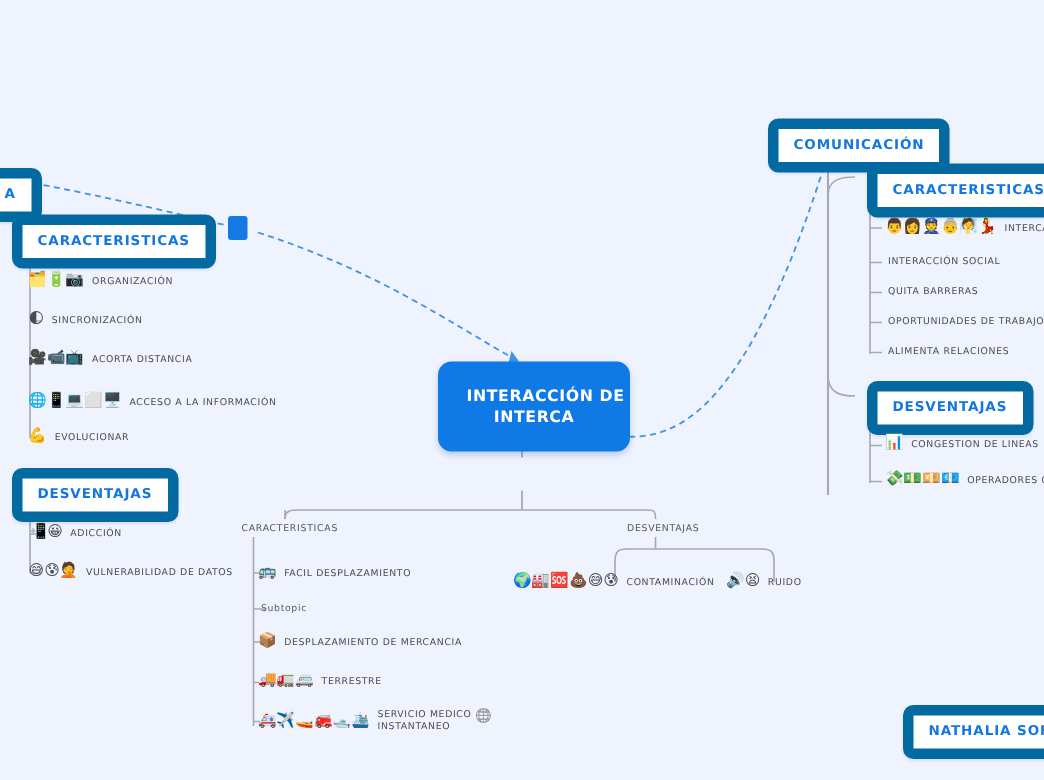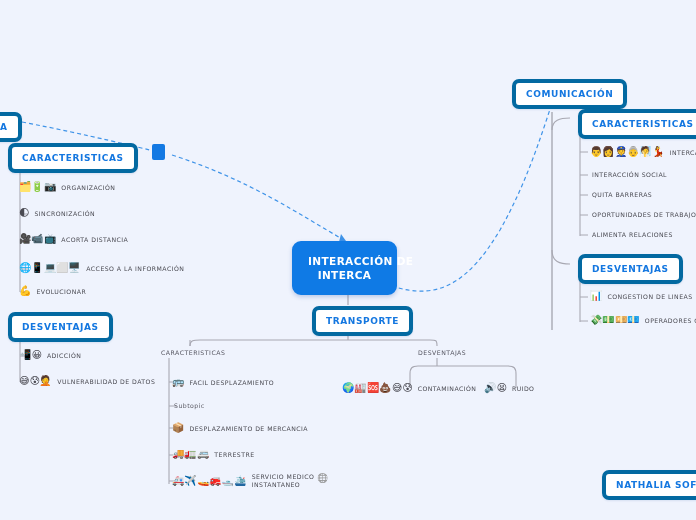--- a/index.html
+++ b/index.html
@@ -24,21 +24,21 @@
     position: absolute;
     left: 0; top: 0;
     width: 696px;
     height: 520px;
     pointer-events: none;
   }
   
   .chip {
     position: absolute;
     background: #ffffff;
-    border: 4px solid #0369a1;
+    border: 7px solid #0369a1;
     border-radius: 7px;
     color: #1477e0;
     font-weight: bold;
     font-size: 9px;
     letter-spacing: 0.6px;
     padding: 6px 10px;
     white-space: nowrap;
     box-sizing: border-box;
     box-shadow: 0 1px 2px rgba(40,80,160,0.12);
   }
@@ -161,21 +161,21 @@
     <path d="M 580 297 L 588 297" stroke="#a8a8b2" stroke-width="1" fill="none"></path>
     <path d="M 580 321 L 588 321" stroke="#a8a8b2" stroke-width="1" fill="none"></path>
   </svg>
 
   <div class="chip" style="left:-14px; top:112px;">
     <span>A</span>
   </div>
 
   <div class="square-node" style="left:152px; top:144px;"></div>
 
-  <div class="chip root" style="left:292px; top:241px; width:105px;">
+  <div class="chip root" style="left:292px; top:241px; width:128px;">
     <span>INTERACCIÓN DE</span><br>
     <span>INTERCA</span>
   </div>
 
   <div class="chip" style="left:8px; top:143px;">
     <span>CARACTERISTICAS</span>
   </div>
 
   <div class="leaf" style="left:19px; top:182px;">
     <span class="emo">🗂️🔋📷</span>
@@ -242,23 +242,20 @@
 
   <div class="leaf" style="left:590px; top:291px;">
     <span class="emo">📊</span>
     <span class="lbl">CONGESTION DE LINEAS</span>
   </div>
   <div class="leaf" style="left:590px; top:315px;">
     <span class="emo">💸💵💴💶</span>
     <span class="lbl">OPERADORES COSTOS</span>
   </div>
 
-  <div class="chip" style="left:312px; top:306px;">
-    <span>TRANSPORTE</span>
-  </div>
 
   <div class="branch-label" style="left:161px; top:349px;">
     <span>CARACTERISTICAS</span>
   </div>
 
   <div class="branch-label" style="left:418px; top:349px;">
     <span>DESVENTAJAS</span>
   </div>
 
   <div class="leaf" style="left:172px; top:377px;">

